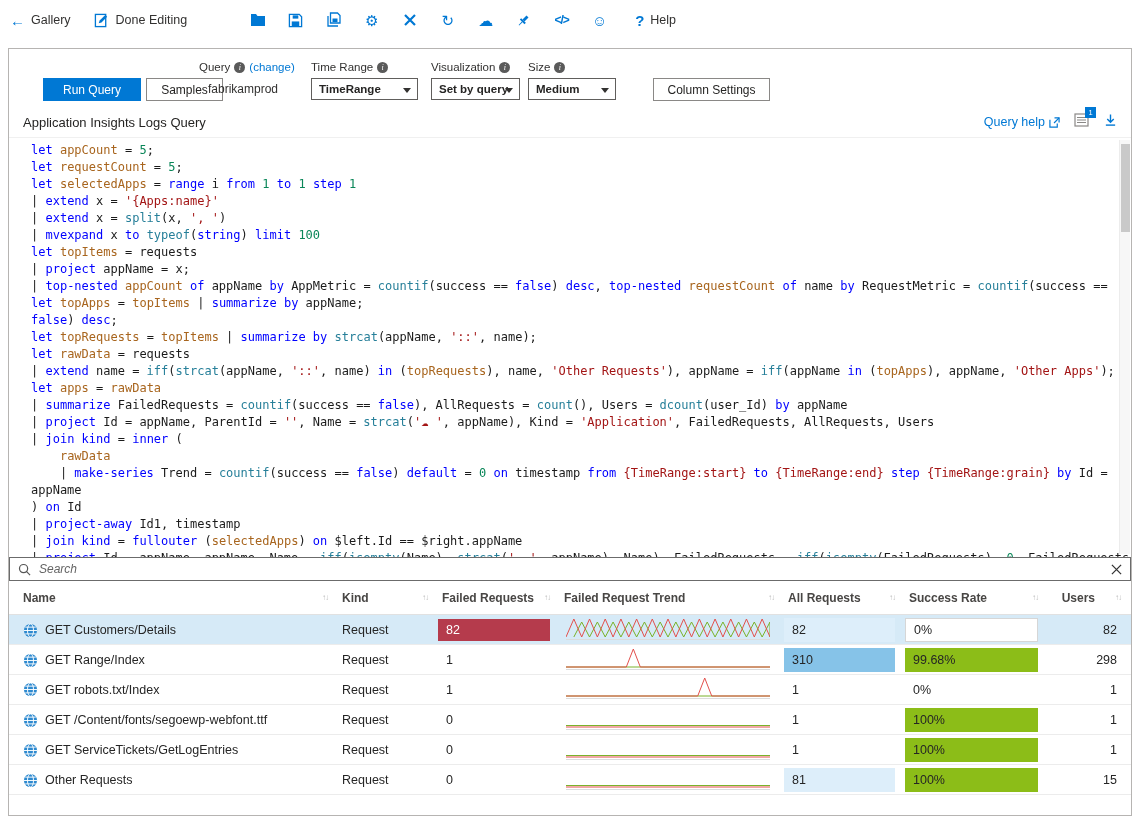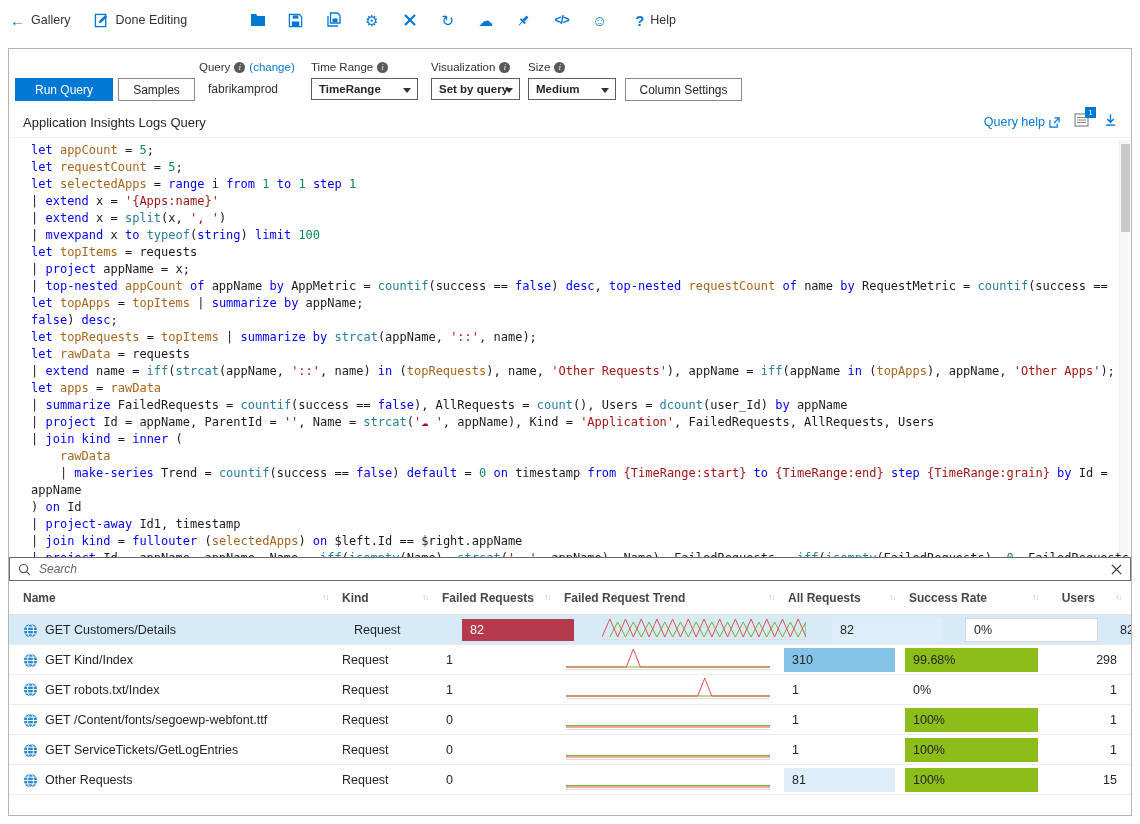--- a/index.html
+++ b/index.html
@@ -21,21 +21,21 @@
   .code-glyph{font-size:12px;font-weight:bold;letter-spacing:-1px;}
 
   
   .panel{margin:8px;border:1px solid #b6b4b2;background:#fff;height:768px;position:relative;overflow:hidden;}
 
   
   .controls{position:relative;height:58px;font-size:11.5px;}
   .ctl-label{position:absolute;top:12px;color:#323130;display:flex;align-items:center;gap:4px;white-space:nowrap;}
   .info-dot{display:inline-block;width:11px;height:11px;border-radius:50%;background:#5a5a5a;color:#fff;font-size:8px;line-height:11px;text-align:center;font-family:"Liberation Serif",serif;font-style:italic;}
   .change-link{color:var(--accent);cursor:pointer;}
-  .btn{position:absolute;top:29px;height:23px;display:inline-flex;align-items:center;justify-content:center;font-size:12px;cursor:pointer;border:1px solid #8a8886;background:#fff;color:#252423;}
+  .btn{position:absolute;top:29px;height:23px;display:inline-flex;align-items:center;justify-content:center;font-size:12px;cursor:pointer;border:1px solid #8a8886;background:#fff;color:#252423;margin-left:28px;}
   .btn.primary{background:var(--accent);border-color:var(--accent);color:#fff;}
   .plain-value{position:absolute;top:33px;font-size:12px;color:#323130;}
   .dd{position:absolute;top:29px;height:22px;border:1px solid #605e5c;background:#fff;display:flex;align-items:center;padding:0 18px 0 7px;font-size:11.5px;cursor:pointer;white-space:nowrap;font-weight:bold;}
   .dd::after{content:"";position:absolute;right:6px;top:9px;border-left:4px solid transparent;border-right:4px solid transparent;border-top:5px solid #323130;}
 
   
   .sec-header{display:flex;align-items:center;height:30px;padding:0 14px;}
   .sec-title{font-size:13px;color:#252423;}
   .sec-right{margin-left:auto;display:flex;align-items:center;gap:14px;}
   .qhelp{color:var(--accent);font-size:12.5px;display:flex;align-items:center;gap:4px;cursor:pointer;}
@@ -58,21 +58,21 @@
   .close-x{cursor:pointer;display:flex;align-items:center;}
 
   
   .thead,.trow{display:grid;grid-template-columns:329px 100px 122px 224px 121px 143px 1fr;align-items:center;}
   .thead{height:34px;border-bottom:1px solid #e1e1e1;color:#484644;font-size:12px;font-weight:bold;}
   .hcell{display:flex;align-items:center;justify-content:space-between;padding:0 10px 0 4px;cursor:pointer;}
   .hcell.fst{padding-left:14px;}
   .hcell.right{justify-content:flex-end;gap:20px;}
   .sort{font-size:8px;color:#bdbdbd;letter-spacing:-1px;}
   .trow{height:30px;border-bottom:1px solid #ececec;font-size:12.5px;color:#252525;cursor:pointer;}
-  .trow.selected{background:var(--row-selected);gap:12px;}
+  .trow.selected{background:var(--row-selected);}
   .name-cell{display:flex;align-items:center;gap:7px;padding-left:14px;overflow:hidden;white-space:nowrap;}
   .kind-cell{padding-left:4px;}
   .val{padding-left:8px;}
   .bar-red{background:var(--bar-red);color:#fff;height:22px;margin:4px 10px 4px 0;display:flex;align-items:center;padding-left:8px;}
   .heat{height:24px;margin:3px 10px 3px 0;display:flex;align-items:center;padding-left:8px;}
   .heat.strong{background:var(--heat-blue);}
   .heat.pale{background:var(--heat-blue-pale);}
   .heat.green{background:var(--heat-green);}
   .heat.white{background:#fff;border:1px solid #d6d6d6;}
   .trend-cell{padding:0 6px;}
@@ -315,21 +315,21 @@
         </div>
         <div class="users-cell">82</div>
       </div>
       <div class="trow">
         <div class="name-cell">
           <svg width="15" height="15" viewBox="0 0 16 16">
             <circle cx="8" cy="8" r="7" fill="#2d89cf"></circle>
             <ellipse cx="8" cy="8" rx="3.2" ry="7" fill="none" stroke="#fff" stroke-width="1"></ellipse>
             <path d="M1 8h14M2.4 4.4h11.2M2.4 11.6h11.2" stroke="#fff" stroke-width="1" fill="none"></path>
           </svg>
-          <span>GET Kind/Index</span>
+          <span>GET Range/Index</span>
         </div>
         <div class="kind-cell">Request</div>
         <div><span class="val">1</span></div>
         <div class="trend-cell"><svg width="204" height="26">
             <line x1="0" y1="23.5" x2="204" y2="23.5" stroke="#dcdcdc"></line>
             <polyline points="0,21 204,21" fill="none" stroke="var(--spark-green)" stroke-width="1"></polyline>
             <polyline points="0,21 60.32000000000001,21 67.32000000000001,3 74.32000000000001,21 204,21" fill="none" stroke="var(--spark-red)" stroke-width="1"></polyline>
           </svg></div>
         <div>
           <div class="heat strong">310</div>

